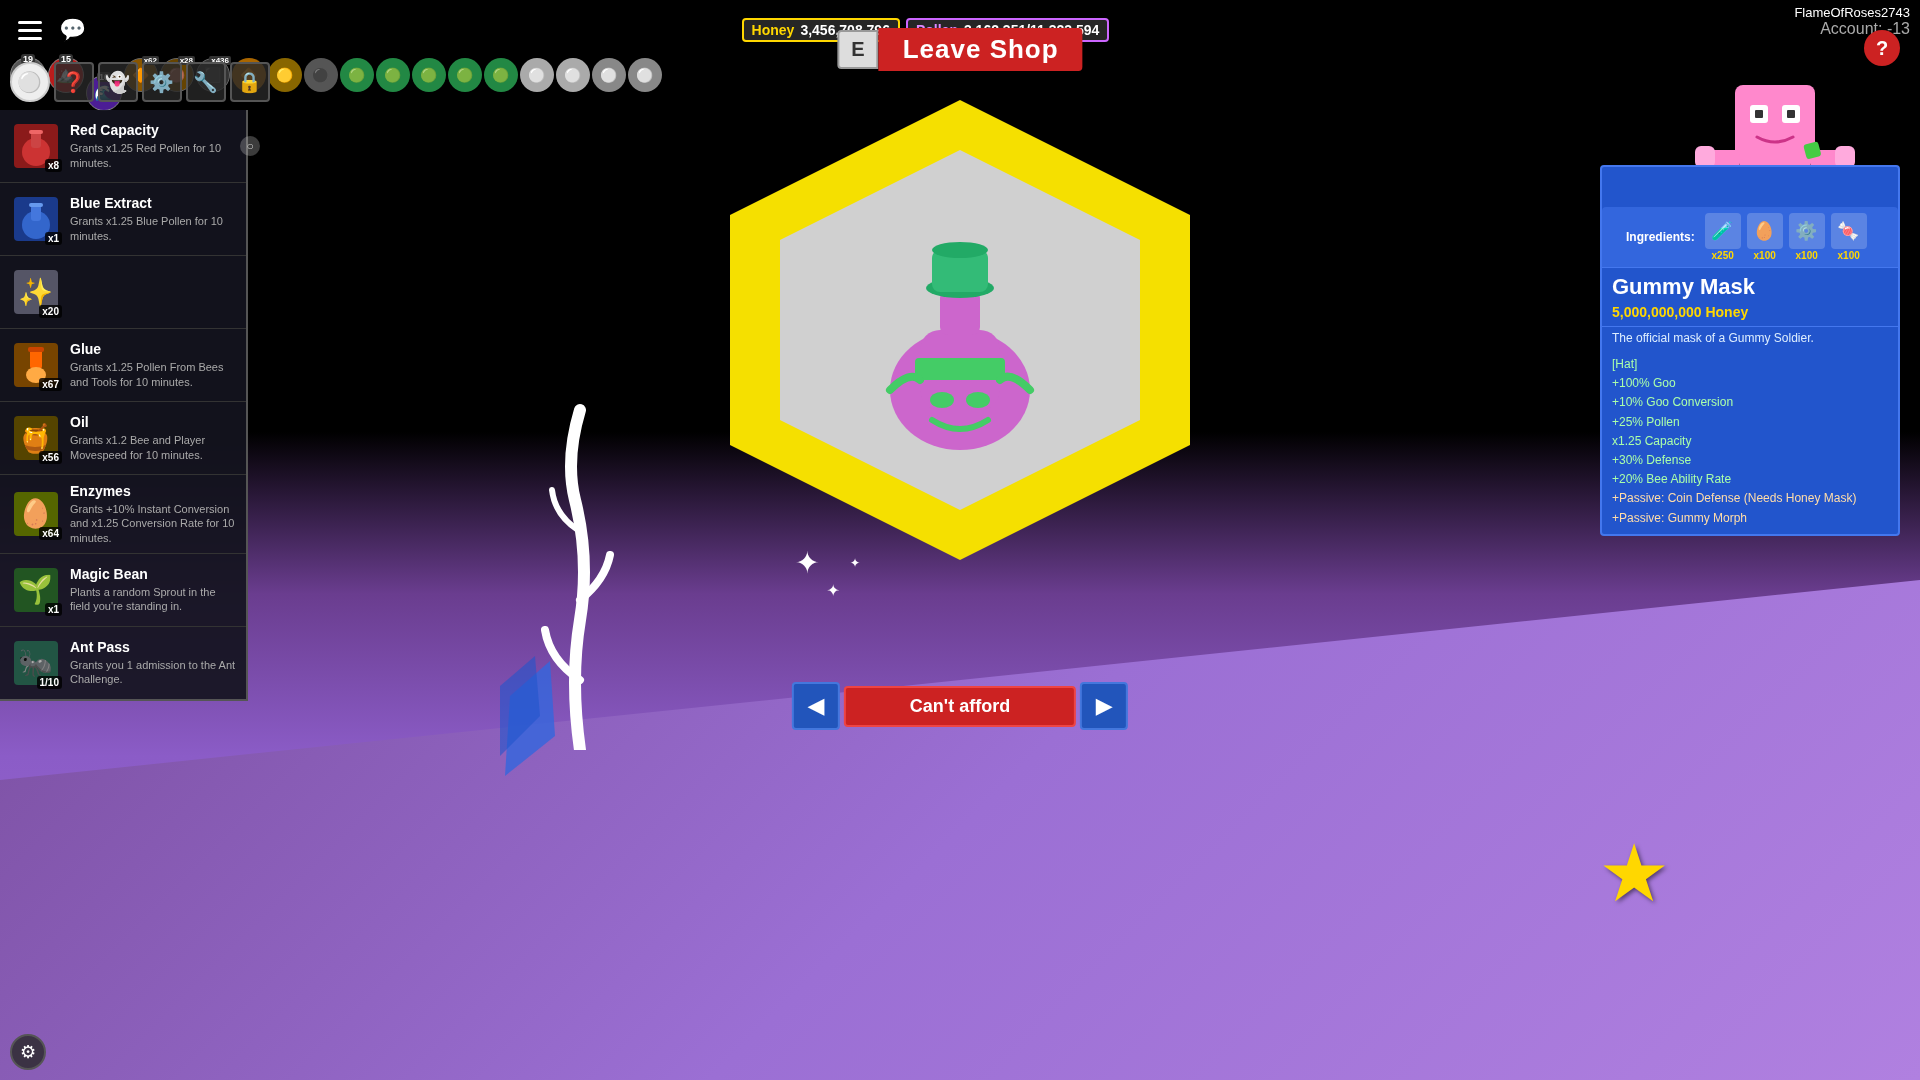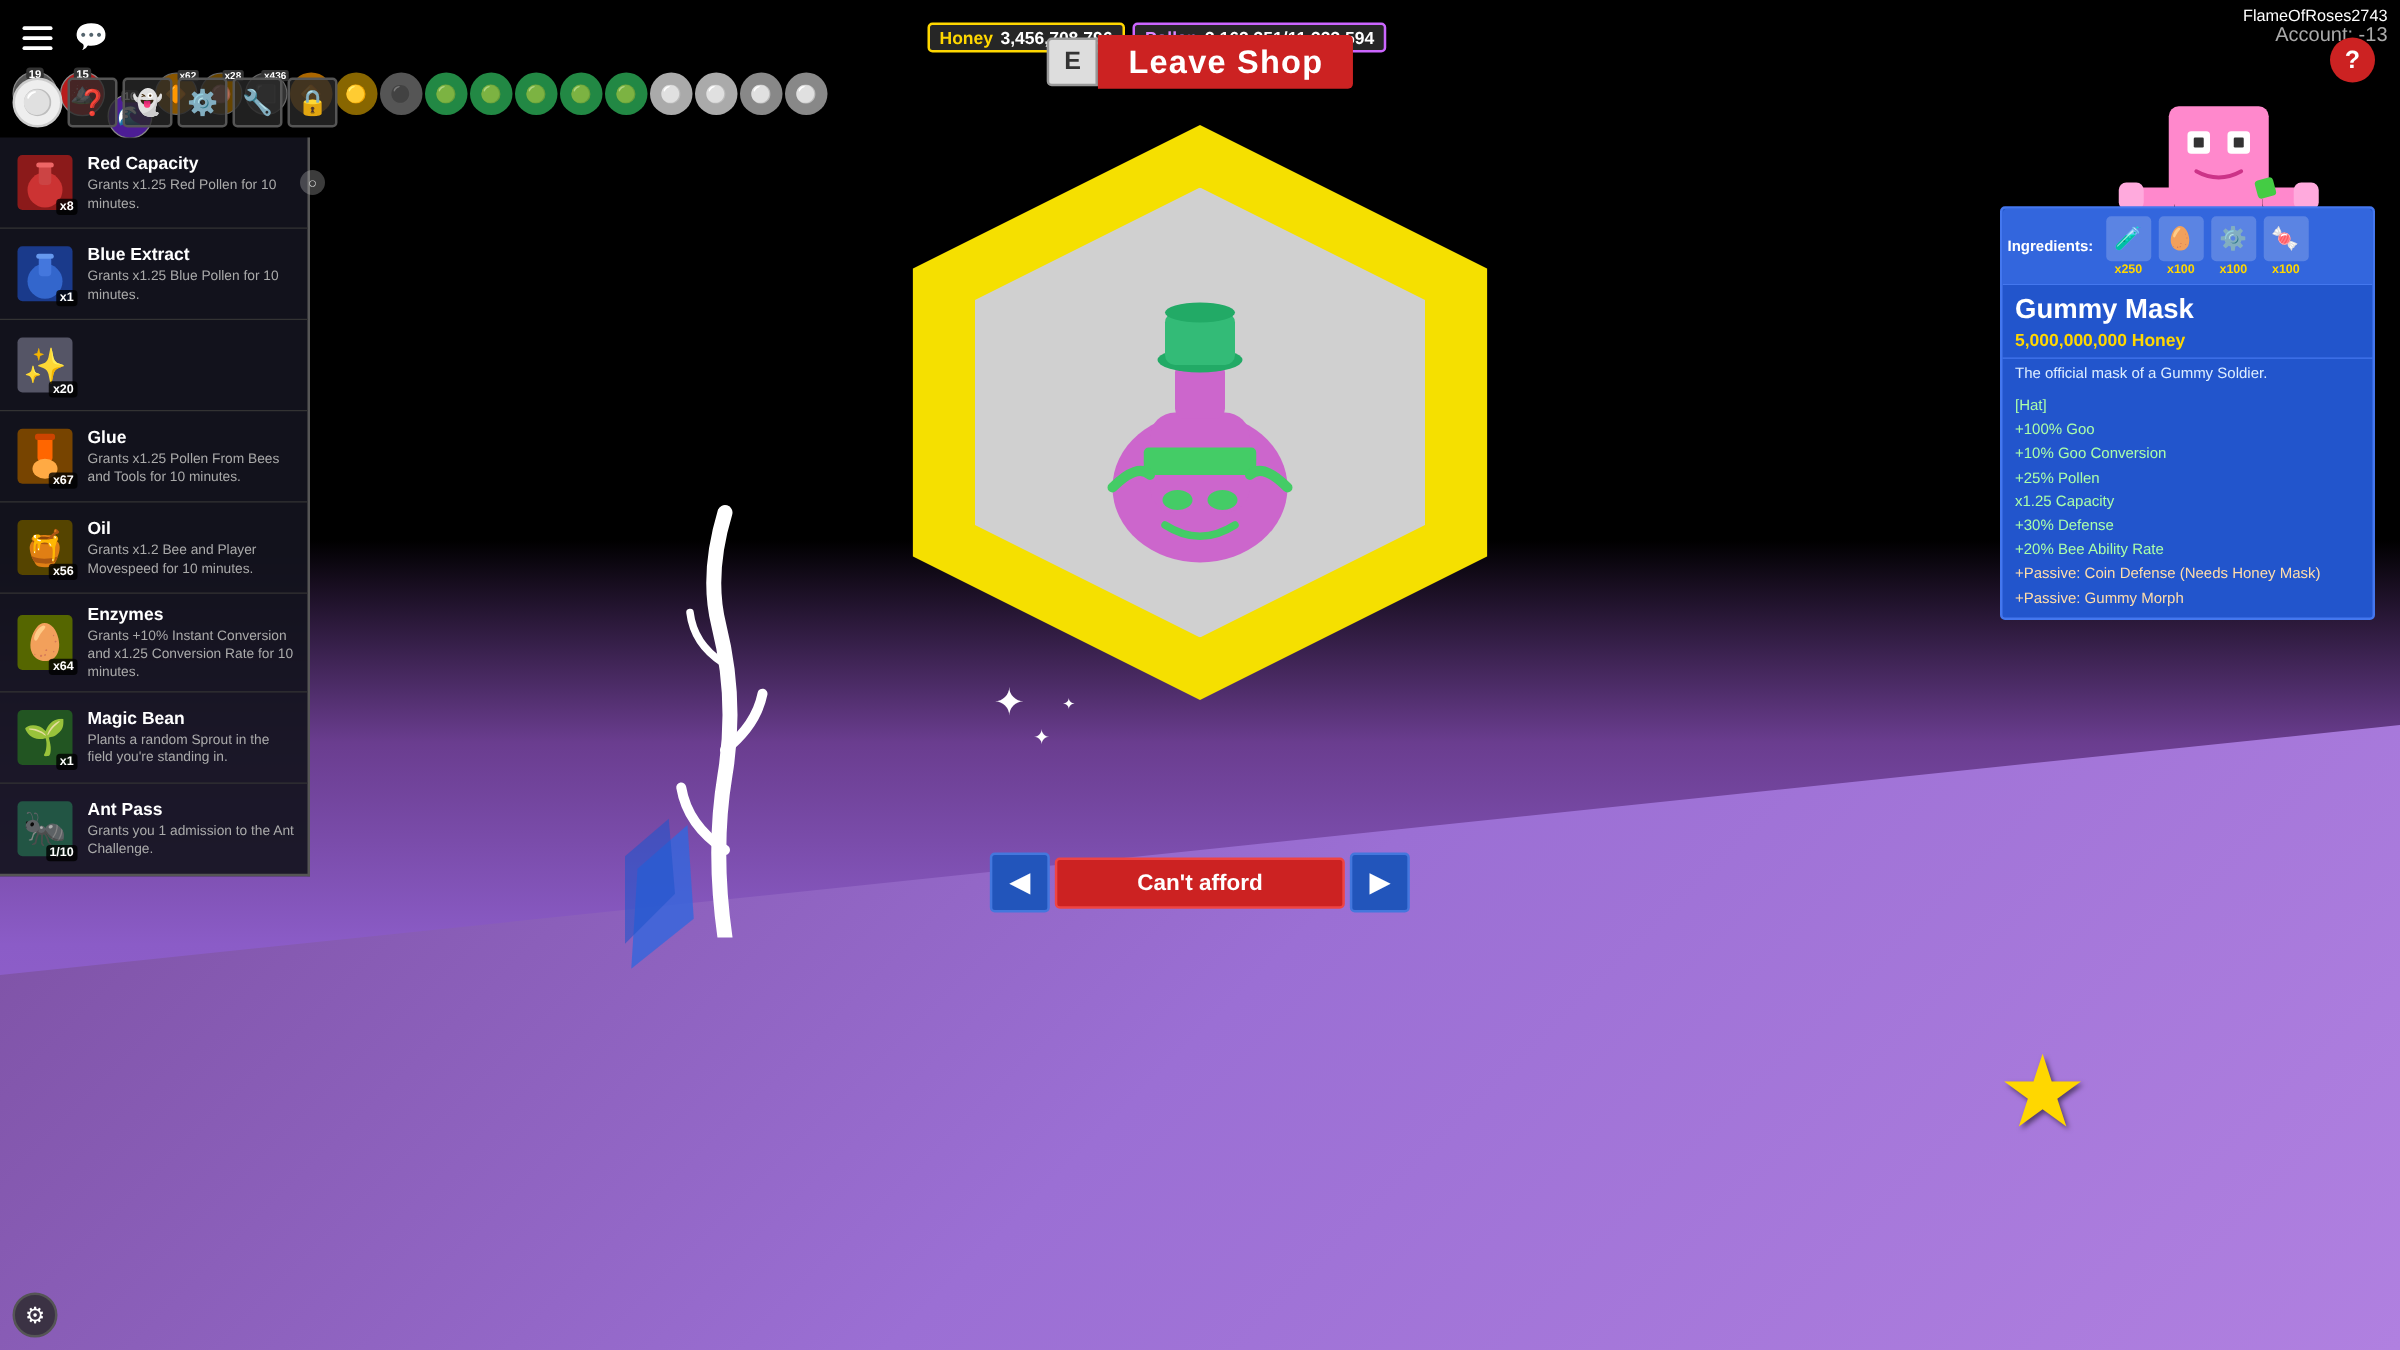--- a/index.html
+++ b/index.html
@@ -301,26 +301,27 @@
       background: #2255cc;
       border: 2px solid #4477ee;
       border-radius: 4px;
       padding: 0;
       z-index: 100;
       color: white;
     }
 
     .detail-ingredients {
       background: #3366dd;
-      padding: 6px 4px;
+      padding: 6px 24px;
       display: flex;
       align-items: center;
       gap: 6px;
       border-bottom: 1px solid #4477ee;
       border-radius: 4px 4px 0 0;
+      margin-top: 40px;
     }
 
     .detail-ingredient-label {
       color: white;
       font-size: 12px;
       font-weight: bold;
       margin-right: 4px;
     }
 
     .ingredient-item {

